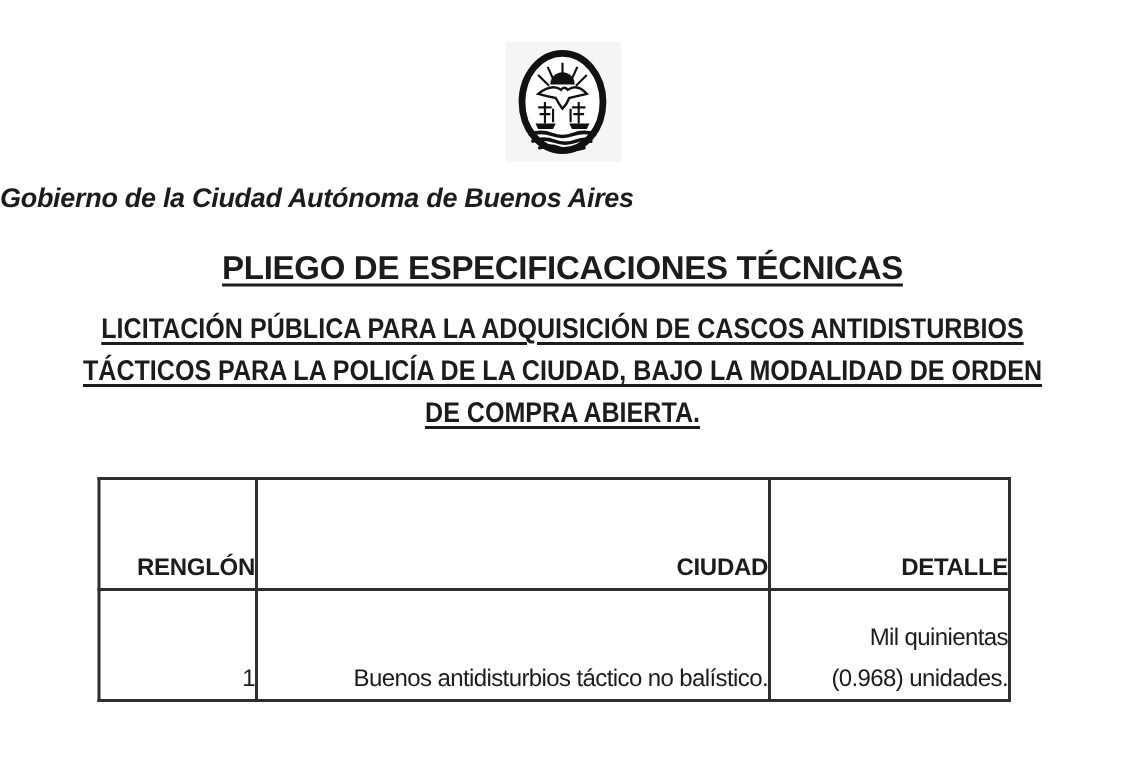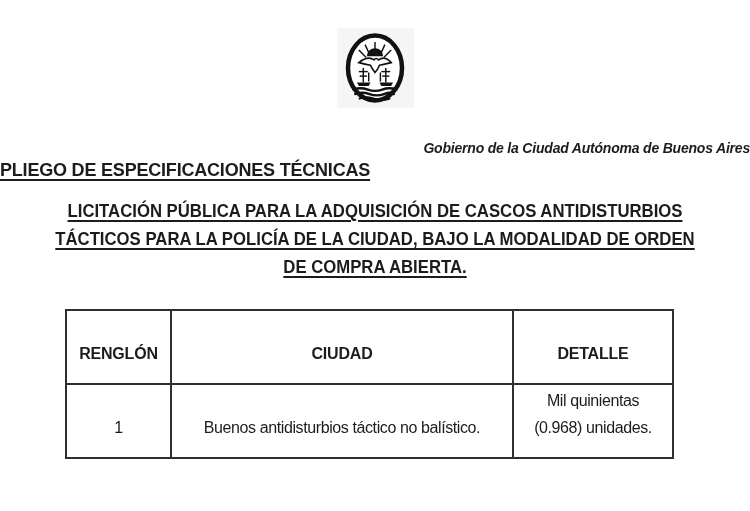--- a/index.html
+++ b/index.html
@@ -16,30 +16,32 @@
   .logo-wrap {
     margin: 28px auto 0 auto;
     width: 77px;
     height: 80px;
     background: #f5f5f5;
     display: flex;
     align-items: center;
     justify-content: center;
   }
   .org-line {
-    margin-top: 29px;
-    text-align: right;
-    font-size: 14px;
+    margin-top: 13px;
+    text-align: left;
+    font-size: 18px;
     font-weight: bold;
     font-style: italic;
     line-height: 22px;
     letter-spacing: -0.2px;
   }
   .doc-heading {
-    font-size: 18px;
+    margin-top: 25px;
+    text-align: center;
+    font-size: 22px;
     font-weight: bold;
     line-height: 22px;
     letter-spacing: -0.2px;
   }
   .doc-heading span, .title-line span {
     text-decoration: underline;
     text-decoration-thickness: 2px;
     text-underline-offset: 3px;
   }
   .title-block { margin-top: 16px; }
@@ -54,23 +56,23 @@
   }
   table.spec-table {
     margin-top: 28px;
     margin-left: 65px;
     border-collapse: collapse;
     table-layout: fixed;
     width: 607px;
   }
   table.spec-table td {
     border: 2px solid #2f2f2f;
-    text-align: center;
+    text-align: right;
     vertical-align: bottom;
-    padding-bottom: 16px;
+    padding-bottom: 0;
     font-size: 16px;
     letter-spacing: -0.4px;
     line-height: 27px;
   }
   table.spec-table tr { height: 74px; }
   table.spec-table tr.hdr td { font-weight: bold; letter-spacing: -0.2px; }
   .crest { display: block; }
 </style>
 </head>
 <body>

